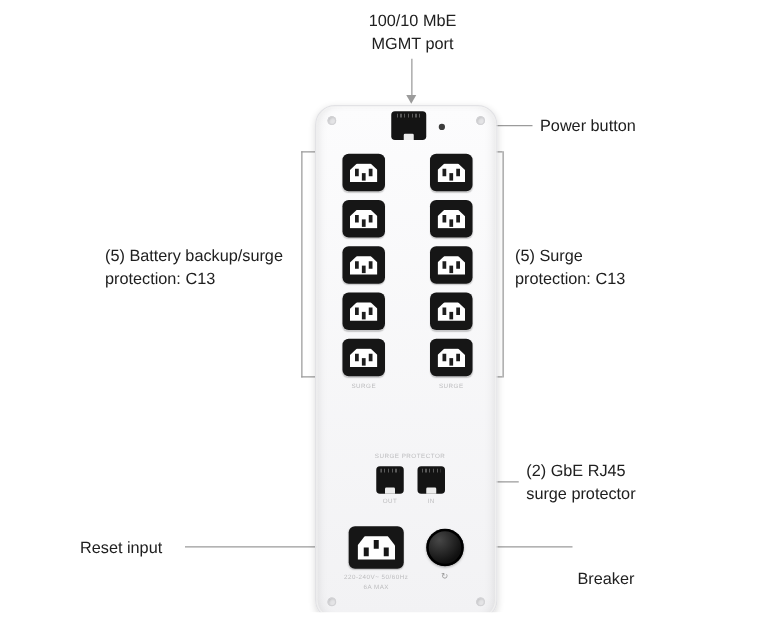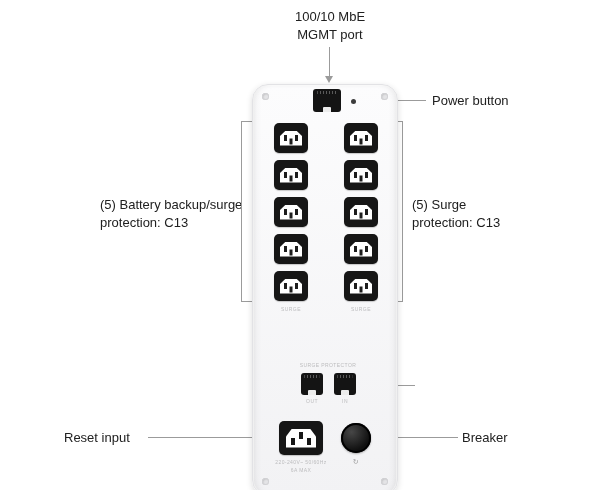--- a/index.html
+++ b/index.html
@@ -71,38 +71,40 @@
 <div class="stage">
 
   <div class="callout center" style="left:330px;top:8px">100/10 MbE
 MGMT port</div>
   <div class="leader v" style="left:329px;top:47px;height:30px"></div>
   <div class="arrowhead" style="left:325px;top:76px"></div>
 
   <div class="callout" style="left:432px;top:92px">Power button</div>
   <div class="leader h" style="left:358px;top:100px;width:68px"></div>
 
-  <div class="callout" style="left:100px;top:196px">(5) Battery backup/surge
+  <div class="callout" style="left:84px;top:196px">(5) Battery backup/surge
 protection: C13</div>
   <div class="leader v" style="left:241px;top:121px;height:181px"></div>
   <div class="leader h" style="left:241px;top:121px;width:12px"></div>
   <div class="leader h" style="left:241px;top:301px;width:12px"></div>
 
   <div class="callout" style="left:412px;top:196px">(5) Surge
 protection: C13</div>
   <div class="leader v" style="left:402px;top:121px;height:181px"></div>
   <div class="leader h" style="left:391px;top:121px;width:11px"></div>
   <div class="leader h" style="left:391px;top:301px;width:11px"></div>
 
+  <div class="callout" style="left:421px;top:368px">(2) GbE RJ45
+surge protector</div>
   <div class="leader h" style="left:359px;top:385px;width:56px"></div>
 
   <div class="callout" style="left:64px;top:429px">Reset input</div>
   <div class="leader h" style="left:148px;top:437px;width:127px"></div>
 
-  <div class="callout" style="left:462px;top:429px">Breaker</div>
+  <div class="callout" style="left:462px;top:454px">Breaker</div>
   <div class="leader h" style="left:374px;top:437px;width:84px"></div>
 
   <div class="device">
     <div class="screw" style="left:9px;top:8px"></div>
     <div class="screw" style="right:9px;top:8px"></div>
     <div class="screw" style="left:9px;bottom:10px"></div>
     <div class="screw" style="right:9px;bottom:10px"></div>
 
     <div class="rj45" style="left:60px;top:4px;width:28px;height:23px">
       <div class="pins"></div>

